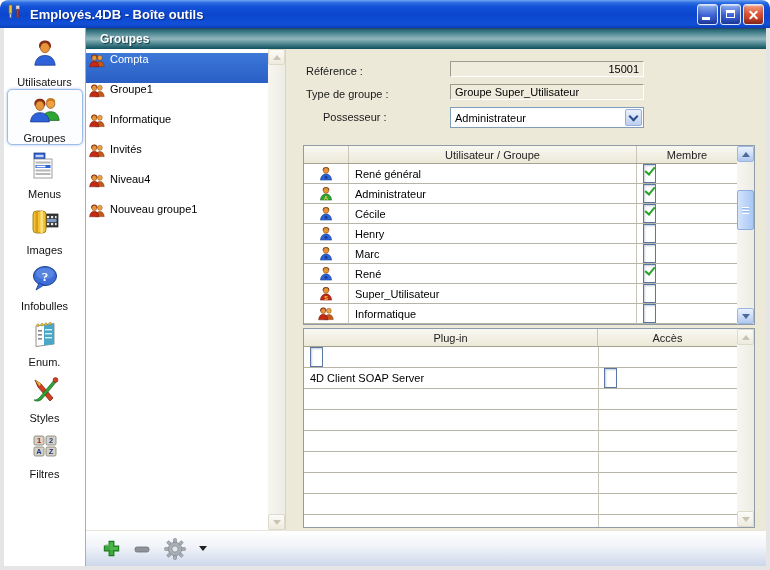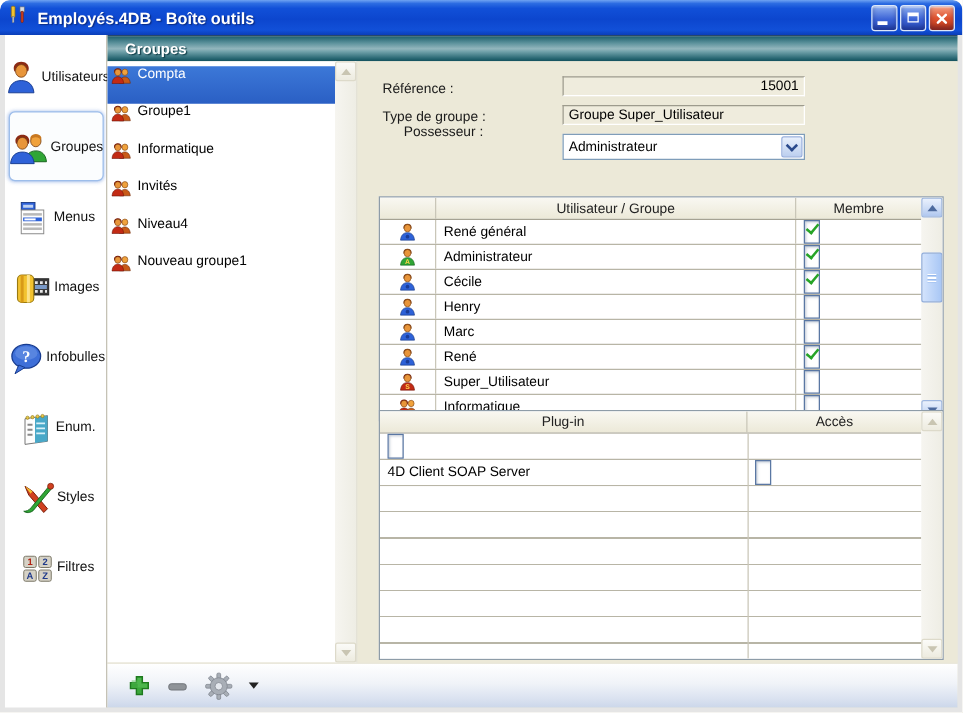--- a/index.html
+++ b/index.html
@@ -12,21 +12,21 @@
   .wbtn.min,.wbtn.max{background:linear-gradient(180deg,#8FB0F0,#3B63D6 55%,#2B50C0);}
   .wbtn.close{background:linear-gradient(180deg,#F5A183,#DE5230 50%,#BE3714);}
   .glyph-min{position:absolute;left:4px;bottom:4px;width:8px;height:3px;background:#fff;}
   .glyph-max{position:absolute;left:5px;top:5px;width:9px;height:8px;border:1px solid #fff;border-top-width:3px;box-sizing:border-box;}
   .glyph-x1,.glyph-x2{position:absolute;left:4px;top:9px;width:11px;height:2px;background:#fff;border-radius:1px;}
   .glyph-x1{transform:rotate(45deg);} .glyph-x2{transform:rotate(-45deg);}
   
   .app-body{flex:1;display:flex;padding:0 4px 4px;box-sizing:border-box;min-height:0;}
   
   .sidebar{width:82px;flex:none;background:#fff;border-right:1px solid #B2AE9E;display:flex;flex-direction:column;align-items:center;padding-top:5px;box-sizing:border-box;}
-  .side-item{width:76px;height:56px;flex:none;display:flex;align-items:center;justify-content:center;border:1px solid transparent;border-radius:5px;box-sizing:border-box;}
+  .side-item{width:76px;height:56px;flex:none;display:flex;flex-direction:column;align-items:center;justify-content:space-between;border:1px solid transparent;border-radius:5px;box-sizing:border-box;}
   .side-item.sel{border-color:#9DBDEA;background:#FBFDFE;box-shadow:0 0 3px rgba(110,150,220,.6);}
   .side-icon{height:36px;display:flex;align-items:flex-end;}
   .side-label{font-size:11px;color:#111;margin-top:1px;}
   
   .main{flex:1;display:flex;flex-direction:column;min-width:0;background:#ECE9D8;}
   .panel-header{height:20px;flex:none;display:flex;align-items:center;padding-left:14px;
     background:linear-gradient(180deg,#1D5F6C 0%,#5E939D 28%,#93B6BD 50%,#6FA0A9 62%,#2A6874 88%,#11505C 100%);
     border-top:1px solid #27486A;}
   .panel-title{color:#fff;font-weight:bold;font-size:12px;text-shadow:1px 1px 1px #0C3A44;}
   .content-row{flex:1;display:flex;min-height:0;}
@@ -48,31 +48,31 @@
   .sb-thumb{position:absolute;left:0;right:0;top:28px;height:40px;border-radius:2px;box-sizing:border-box;
     background:linear-gradient(90deg,#D3E3FC,#A9C7F5);border:1px solid #8FACDC;}
   .sb-thumb i{position:absolute;left:4px;right:4px;top:16px;height:7px;
     background:repeating-linear-gradient(180deg,#FFFFFF 0 1px,#97B9EC 1px 2px,rgba(0,0,0,0) 2px 3px);}
   .tri-up{width:0;height:0;border-left:4px solid transparent;border-right:4px solid transparent;border-bottom:5px solid #4D6A9E;}
   .tri-down{width:0;height:0;border-left:4px solid transparent;border-right:4px solid transparent;border-top:5px solid #4D6A9E;}
   .tri-up.dis{border-bottom-color:#C9C5B2;} .tri-down.dis{border-top-color:#C9C5B2;}
   
   .detail-panel{flex:1;position:relative;background:#ECE9D8;min-width:0;}
   .fld-label{position:absolute;left:20px;font-size:11px;color:#1a1a1a;white-space:nowrap;}
-  .lbl-ref{top:16px;} .lbl-type{top:39px;} .lbl-owner{top:51px;padding-left:17px;}
+  .lbl-ref{top:16px;} .lbl-type{top:39px;} .lbl-owner{top:62px;padding-left:17px;}
   .ro-field{position:absolute;left:164px;width:194px;height:16px;background:#EFECDD;font-size:11px;line-height:15px;padding:0 4px;box-sizing:border-box;
     border:1px solid;border-color:#9D9B8D #FFFFFF #FFFFFF #9D9B8D;white-space:nowrap;overflow:hidden;}
   .f-ref{top:12px;text-align:right;} .f-type{top:35px;}
   .combo{position:absolute;left:164px;top:58px;width:194px;height:21px;background:#fff;border:1px solid #7F9DB9;box-sizing:border-box;display:flex;align-items:center;}
   .combo-text{flex:1;padding-left:4px;font-size:11px;white-space:nowrap;overflow:hidden;}
   .combo-btn{width:17px;height:17px;margin:1px;flex:none;border-radius:2px;background:linear-gradient(180deg,#E9F0FC,#BCCFEF);border:1px solid #96AEDD;display:flex;align-items:center;justify-content:center;box-sizing:border-box;}
   .chev{width:5px;height:5px;border:solid #2B4A8C;border-width:0 2px 2px 0;transform:rotate(45deg);margin-top:-2px;}
   
   .xp-table{position:absolute;left:17px;width:452px;background:#fff;border:1px solid #8E9CA8;box-sizing:border-box;display:flex;overflow:hidden;}
-  .t1{top:108px;height:180px;text-align:center;} .t2{top:279px;height:200px;}
+  .t1{top:96px;height:180px;text-align:center;} .t2{top:279px;height:200px;}
   .t-main{flex:1;position:relative;overflow:hidden;min-width:0;}
   .t-head{display:flex;height:18px;background:linear-gradient(180deg,#F9F8F2,#ECE9D8);border-bottom:1px solid #A5A293;box-sizing:border-box;font-size:11px;color:#222;}
   .t-head span{display:flex;align-items:center;justify-content:center;box-sizing:border-box;height:100%;}
   .h-icon{width:45px;border-right:1px solid #C9C6B8;}
   .h-name{flex:1;border-right:1px solid #C9C6B8;}
   .h-check{width:100px;}
   .t-row{display:flex;height:20px;border-bottom:1px solid #B8B5A6;box-sizing:border-box;font-size:11px;background:#fff;}
   .t-row span{display:flex;align-items:center;box-sizing:border-box;height:100%;}
   .c-icon{width:45px;border-right:1px solid #C9C6B8;justify-content:center;}
   .c-name{flex:1;border-right:1px solid #C9C6B8;padding-left:6px;white-space:nowrap;overflow:hidden;}

